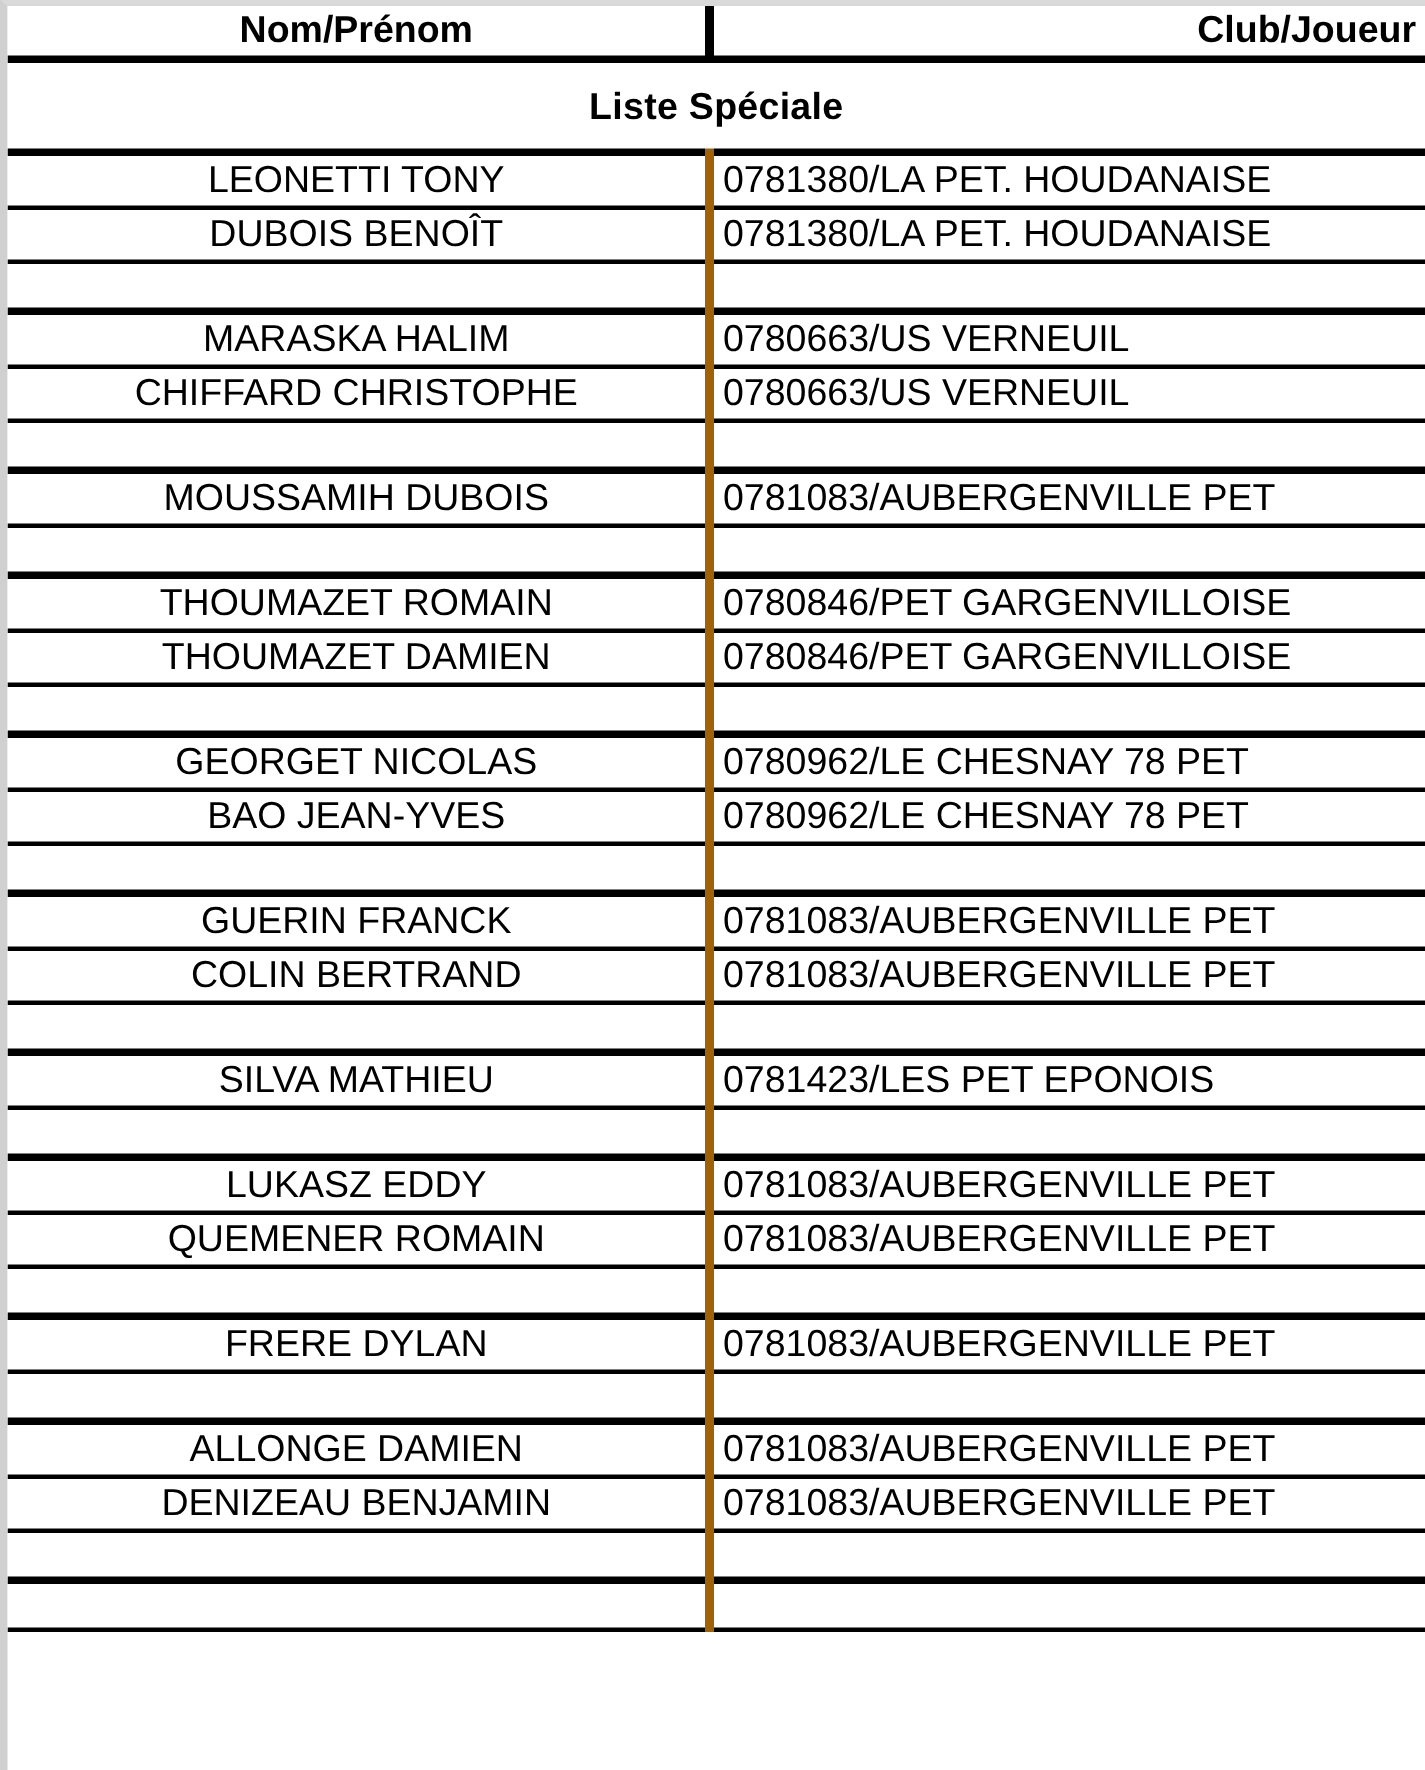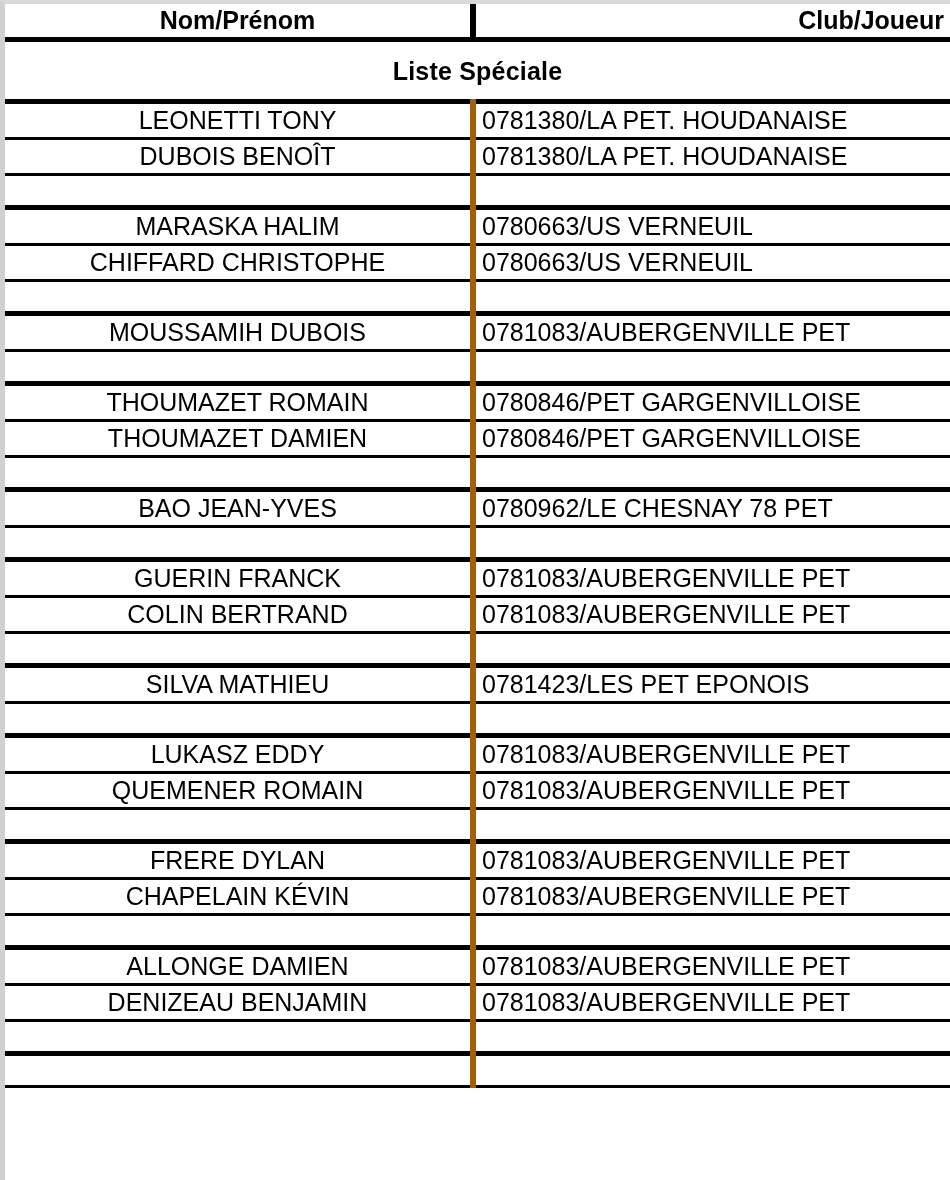--- a/index.html
+++ b/index.html
@@ -145,20 +145,24 @@
         </tr>
         <tr class="rule-thin">
           <td class="c-name">THOUMAZET DAMIEN</td>
           <td class="c-club">0780846/PET GARGENVILLOISE</td>
         </tr>
         <tr class="spacer rule-thick">
           <td class="c-name"></td>
           <td class="c-club"></td>
         </tr>
         <tr class="rule-thin">
+          <td class="c-name">GEORGET NICOLAS</td>
+          <td class="c-club">0780962/LE CHESNAY 78 PET</td>
+        </tr>
+        <tr class="rule-thin">
           <td class="c-name">BAO JEAN-YVES</td>
           <td class="c-club">0780962/LE CHESNAY 78 PET</td>
         </tr>
         <tr class="spacer rule-thick">
           <td class="c-name"></td>
           <td class="c-club"></td>
         </tr>
         <tr class="rule-thin">
           <td class="c-name">GUERIN FRANCK</td>
           <td class="c-club">0781083/AUBERGENVILLE PET</td>
@@ -186,24 +190,20 @@
         <tr class="rule-thin">
           <td class="c-name">QUEMENER ROMAIN</td>
           <td class="c-club">0781083/AUBERGENVILLE PET</td>
         </tr>
         <tr class="spacer rule-thick">
           <td class="c-name"></td>
           <td class="c-club"></td>
         </tr>
         <tr class="rule-thin">
           <td class="c-name">FRERE DYLAN</td>
-          <td class="c-club">0781083/AUBERGENVILLE PET</td>
-        </tr>
-        <tr class="rule-thin">
-          <td class="c-name">CHAPELAIN KÉVIN</td>
           <td class="c-club">0781083/AUBERGENVILLE PET</td>
         </tr>
         <tr class="spacer rule-thick">
           <td class="c-name"></td>
           <td class="c-club"></td>
         </tr>
         <tr class="rule-thin">
           <td class="c-name">ALLONGE DAMIEN</td>
           <td class="c-club">0781083/AUBERGENVILLE PET</td>
         </tr>

